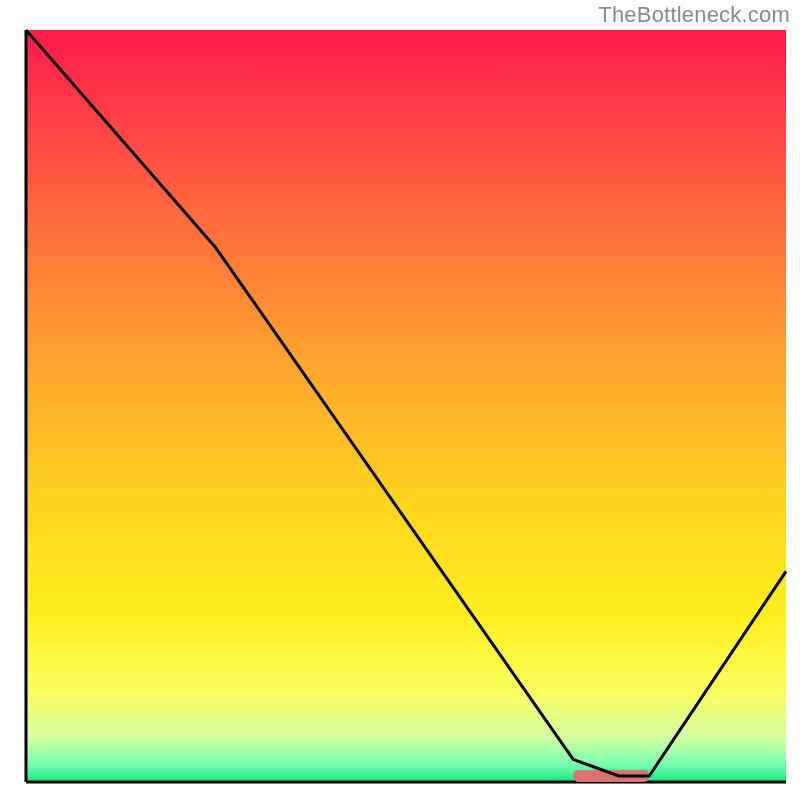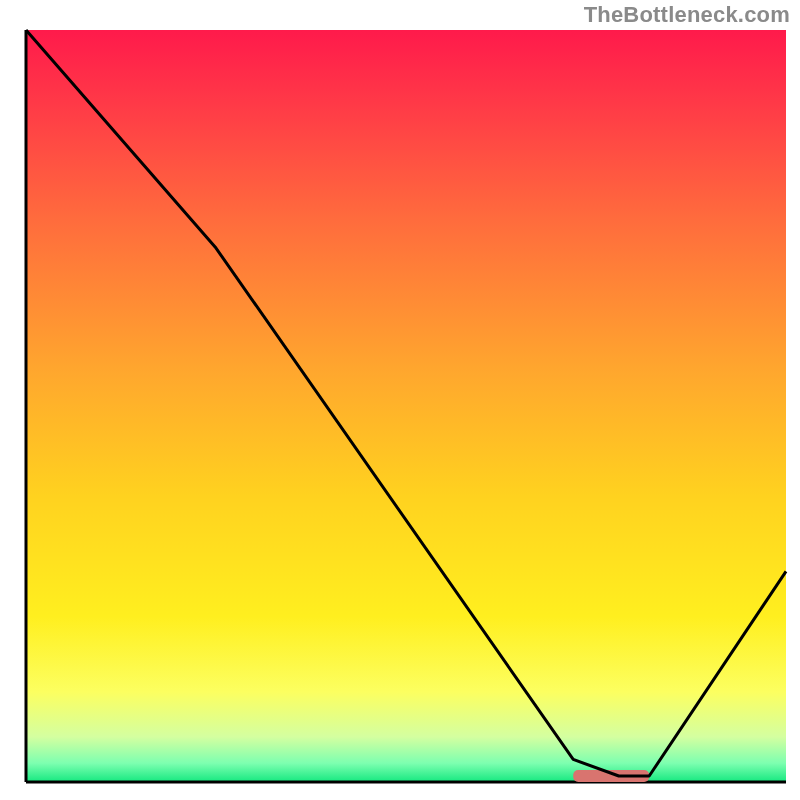--- a/index.html
+++ b/index.html
@@ -14,21 +14,21 @@
     position: relative;
     width: 800px;
     height: 800px;
   }
   .watermark {
     position: absolute;
     top: 2px;
     right: 10px;
     font-family: Arial, Helvetica, sans-serif;
     font-size: 22px;
-    font-weight: bold;
+    font-weight: normal;
     color: #8a8a8a;
     letter-spacing: 0.2px;
   }
   svg {
     display: block;
   }
 </style>
 </head>
 <body>
 

